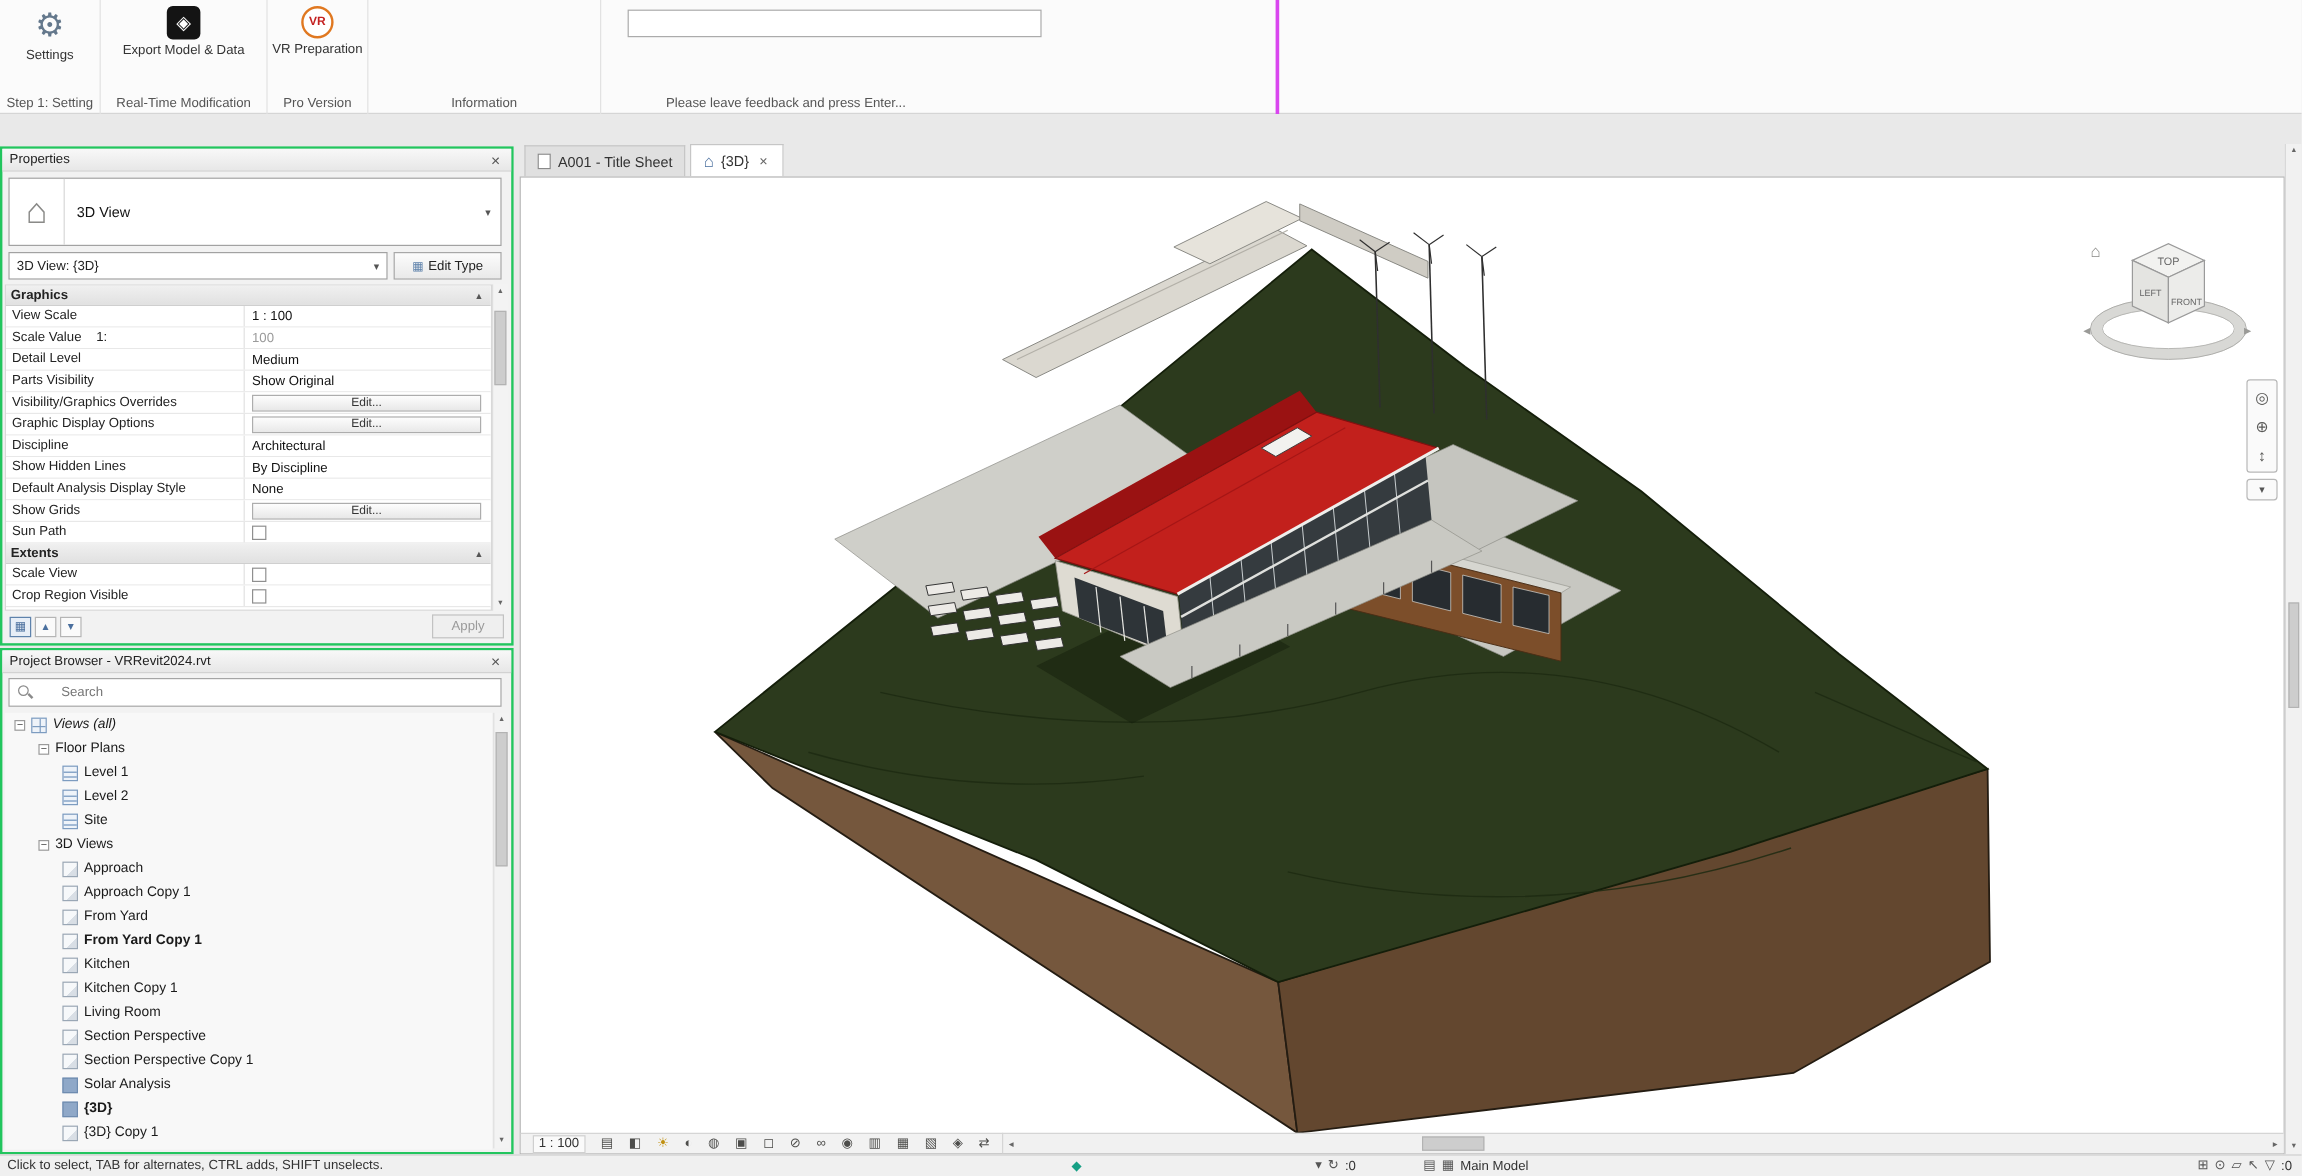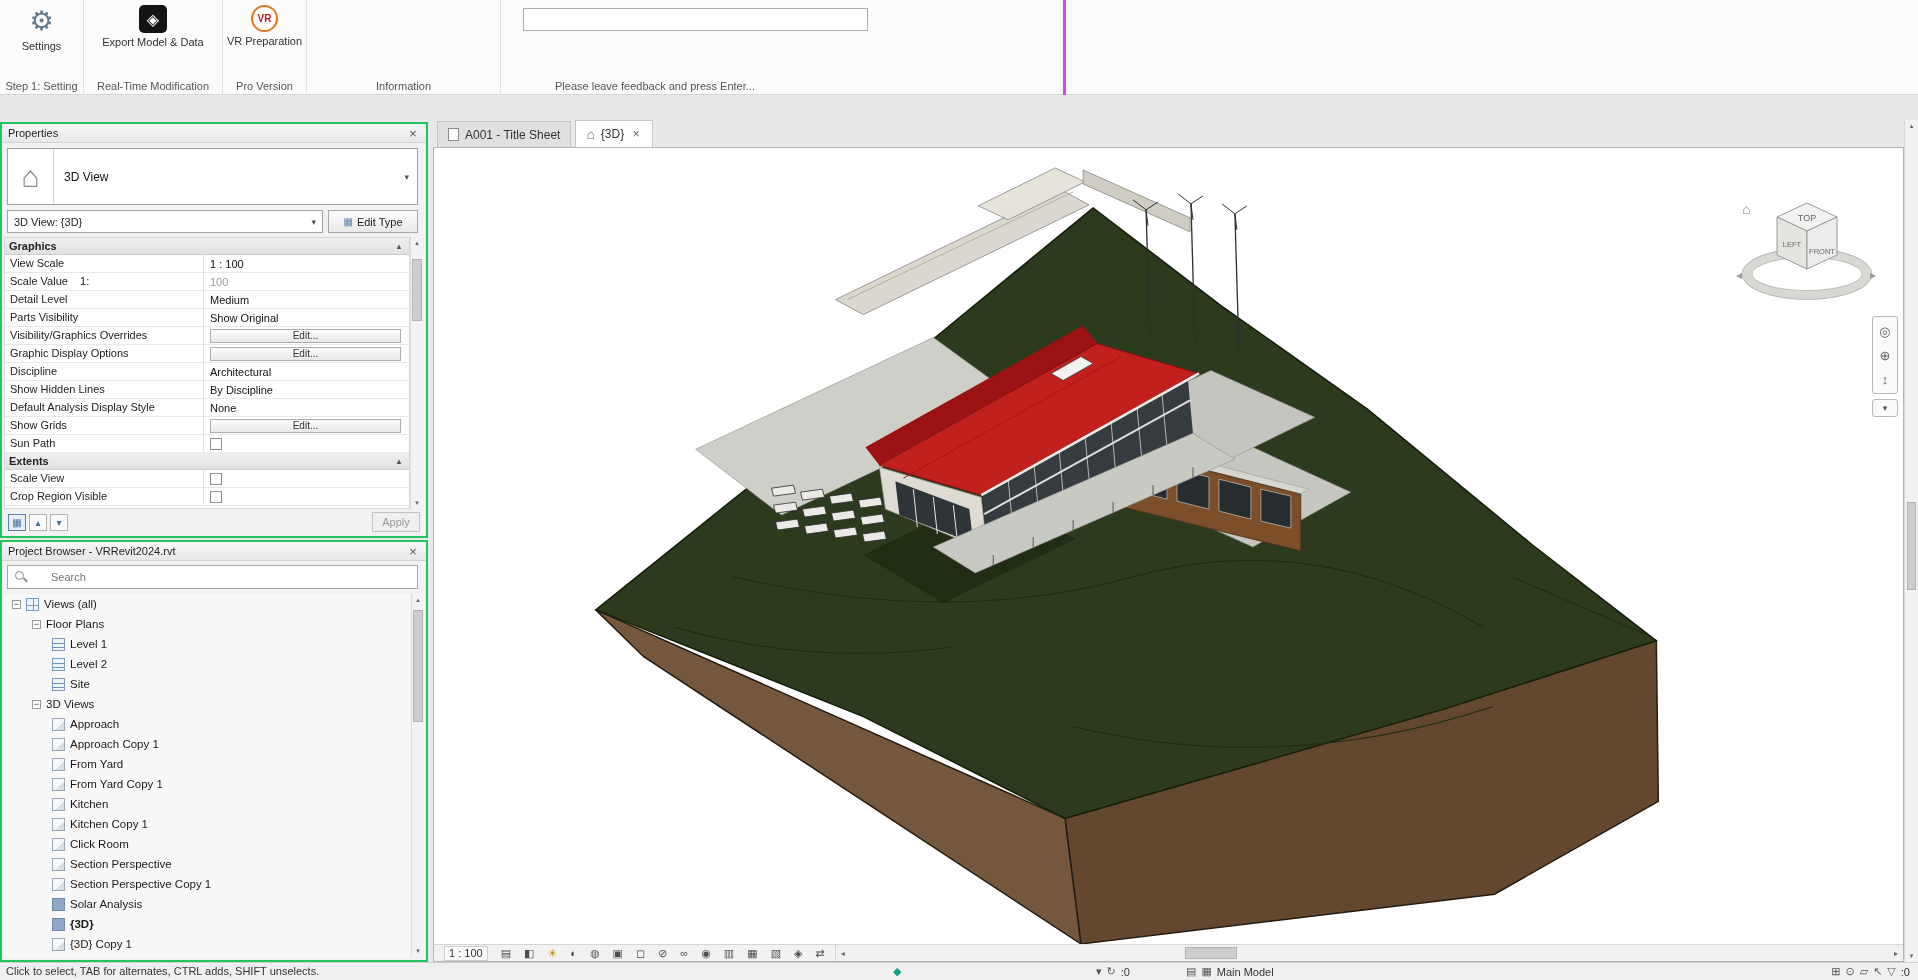--- a/index.html
+++ b/index.html
@@ -74,21 +74,21 @@
   .sthumb{position:absolute;left:1px;right:1px;background:#cdcdcd;border:1px solid #b3b3b3}
   #props .mscroll{right:3px;top:113px;bottom:27px}
   #props .sthumb{top:22px;height:62px}
   #pbrowser .mscroll{right:2px;top:52px;bottom:3px}
   #pbrowser .sthumb{top:16px;height:112px}
   
   .applyrow{position:absolute;left:2px;right:2px;bottom:2px;height:24px;display:flex;align-items:center;gap:3px;padding:0 4px}
   .ptool{width:18px;height:17px;border:1px solid #b5b5b5;background:#fafafa;font-size:10px;color:#4a6f9e;display:flex;align-items:center;justify-content:center}
   .ptool:first-child{border-color:#5e82ab;background:#e7eef7}
   .applysp{flex:1}
-  .applybtn{width:48px;height:20px;border:1px solid #c2c2c2;background:#efefef;color:#9a9a9a;font-size:11px}
+  .applybtn{width:60px;height:20px;border:1px solid #c2c2c2;background:#efefef;color:#9a9a9a;font-size:11px}
   
   .searchbox{position:absolute;left:5px;right:8px;top:23px;height:24px;border:1px solid #a5a5a5;background:#fff;display:flex;align-items:center;padding:0 7px}
   .mag{width:12px;height:12px;position:relative;flex:none}
   .mag::before{content:"";position:absolute;left:0;top:0;width:7px;height:7px;border:1.5px solid #8a8a8a;border-radius:50%}
   .mag::after{content:"";position:absolute;left:8px;top:8px;width:5px;height:1.5px;background:#8a8a8a;transform:rotate(45deg)}
   .searchin{border:none;outline:none;flex:1;font-size:11px;margin-left:24px;color:#333;background:transparent}
   .btree{position:absolute;left:2px;right:16px;top:52px;bottom:2px;background:#f8f8f8;overflow:hidden}
   .trow{display:flex;align-items:center;height:20px;font-size:11.5px;color:#1a1a1a;white-space:nowrap}
   .texp{width:9px;height:9px;border:1px solid #9a9a9a;background:#fff;font-size:9px;line-height:7px;text-align:center;color:#444;margin-right:5px;flex:none}
   .texp::before{content:"−"}
@@ -316,21 +316,21 @@
   <section class="panel" id="pbrowser">
     <div class="ptitle">
       <span class="t">Project Browser - VRRevit2024.rvt</span>
       <span class="pclose"></span>
     </div>
     <div class="searchbox">
       <span class="mag"></span>
       <input class="searchin" placeholder="Search" style="">
     </div>
     <div class="btree">
-        <div class="trow" style="padding-left: 8px;">
+        <div class="trow" style="padding-left: 8px; font-style: italic;">
           <span class="texp"></span>
           <span class="tic views-icon"></span>
           <span class="tlabel">Views (all)</span>
         </div>
         <div class="trow" style="padding-left: 28px;">
           <span class="texp"></span>
           <span class="tlabel">Floor Plans</span>
         </div>
         <div class="trow" style="padding-left: 48px;">
           <span class="tic floor-plan-icon"></span>
@@ -353,35 +353,35 @@
           <span class="tlabel">Approach</span>
         </div>
         <div class="trow" style="padding-left: 48px;">
           <span class="tic view3d-icon"></span>
           <span class="tlabel">Approach Copy 1</span>
         </div>
         <div class="trow" style="padding-left: 48px;">
           <span class="tic view3d-icon"></span>
           <span class="tlabel">From Yard</span>
         </div>
-        <div class="trow" style="padding-left: 48px;">
+        <div class="trow" style="padding-left: 48px; font-weight: bold;">
           <span class="tic view3d-icon"></span>
           <span class="tlabel">From Yard Copy 1</span>
         </div>
         <div class="trow" style="padding-left: 48px;">
           <span class="tic view3d-icon"></span>
           <span class="tlabel">Kitchen</span>
         </div>
         <div class="trow" style="padding-left: 48px;">
           <span class="tic view3d-icon"></span>
           <span class="tlabel">Kitchen Copy 1</span>
         </div>
         <div class="trow" style="padding-left: 48px;">
           <span class="tic view3d-icon"></span>
-          <span class="tlabel">Click Room</span>
+          <span class="tlabel">Living Room</span>
         </div>
         <div class="trow" style="padding-left: 48px;">
           <span class="tic view3d-icon"></span>
           <span class="tlabel">Section Perspective</span>
         </div>
         <div class="trow" style="padding-left: 48px;">
           <span class="tic view3d-icon"></span>
           <span class="tlabel">Section Perspective Copy 1</span>
         </div>
         <div class="trow" style="padding-left: 48px;">

